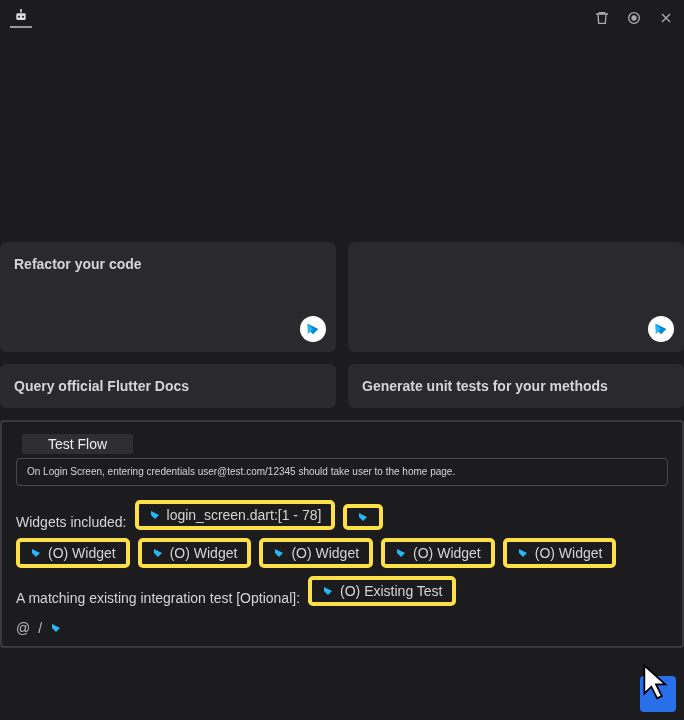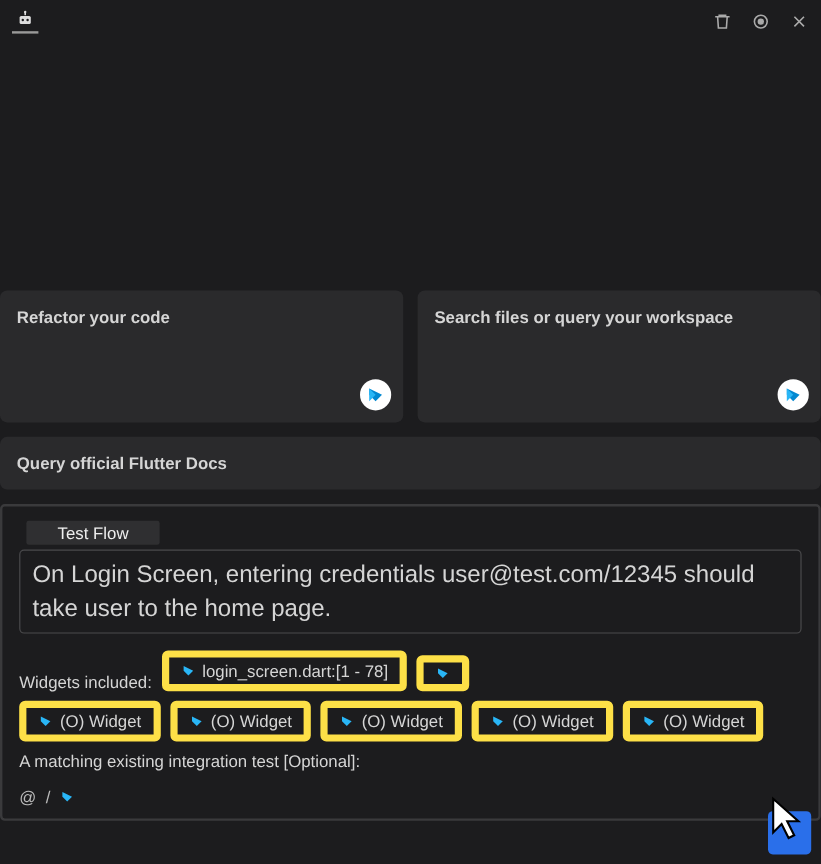--- a/index.html
+++ b/index.html
@@ -111,36 +111,36 @@
       padding: 2px 26px;
       font-size: 14px;
       border-radius: 2px;
       margin-bottom: 4px;
       margin-left: 6px;
     }
     .description-box {
       border: 1px solid #4a4a4c;
       border-radius: 4px;
       padding: 6px 10px;
-      font-size: 20px;
+      font-size: 10px;
       color: #d5d5d5;
       line-height: 1.4;
       margin-bottom: 14px;
     }
     .widgets-line {
       font-size: 14px;
       color: #d5d5d5;
       display: flex;
       flex-wrap: wrap;
       align-items: flex-end;
       gap: 8px;
       margin-bottom: 8px;
     }
     .chip {
-      border: 6px solid #fde047;
+      border: 4px solid #fde047;
       border-radius: 5px;
       padding: 3px 10px;
       font-size: 14px;
       color: #d5d5d5;
       display: inline-flex;
       align-items: center;
       gap: 6px;
       cursor: pointer;
     }
     .chip-icon {
@@ -223,34 +223,36 @@
   <div class="card card-tall">
     <div class="card-title">Refactor your code</div>
     <div class="card-badge">
       <svg class="dart-svg" viewBox="0 0 24 24">
           <path fill="#0288D1" d="M4 4l16 8-8 8-8-8z"></path>
           <path fill="#29B6F6" d="M4 4l8 8-8 8z"></path>
         </svg>
     </div>
   </div>
   <div class="card card-tall">
-    <div class="card-title">Search files or query your workspace</div>
     <div class="card-badge">
       <svg class="dart-svg" viewBox="0 0 24 24">
           <path fill="#0288D1" d="M4 4l16 8-8 8-8-8z"></path>
           <path fill="#29B6F6" d="M4 4l8 8-8 8z"></path>
         </svg>
     </div>
   </div>
 </div>
 
 <div class="cards-bottom">
   <div class="card card-short">
     <div class="card-title">Query official Flutter Docs</div>
   </div>
+  <div class="card card-short">
+    <div class="card-title">Generate unit tests for your methods</div>
+  </div>
 </div>
 
 <div class="input-panel">
   <div class="test-flow-label">Test Flow</div>
   <div class="description-box">On Login Screen, entering credentials user@test.com/12345 should take user to the home page.</div>
 
   <div class="widgets-line">
     <span>Widgets included:</span>
     <span class="chip">
       <span class="chip-icon">
@@ -307,20 +309,28 @@
           <svg viewBox="0 0 24 24" width="12" height="12">
             <path fill="#29B6F6" d="M4 4l16 8-8 8-8-8z"></path>
           </svg>
         </span>
         <span>(O) Widget</span>
       </span>
   </div>
 
   <div class="match-line">
     <span>A matching existing integration test [Optional]:</span>
+    <span class="chip">
+      <span class="chip-icon">
+          <svg viewBox="0 0 24 24" width="12" height="12">
+            <path fill="#29B6F6" d="M4 4l16 8-8 8-8-8z"></path>
+          </svg>
+        </span>
+      <span>(O) Existing Test</span>
+    </span>
   </div>
 
   <div class="footer-line">
     <span>@</span>
     <span>/</span>
     <span class="chip-icon">
         <svg viewBox="0 0 24 24" width="12" height="12">
           <path fill="#29B6F6" d="M4 4l16 8-8 8-8-8z"></path>
         </svg>
       </span>

